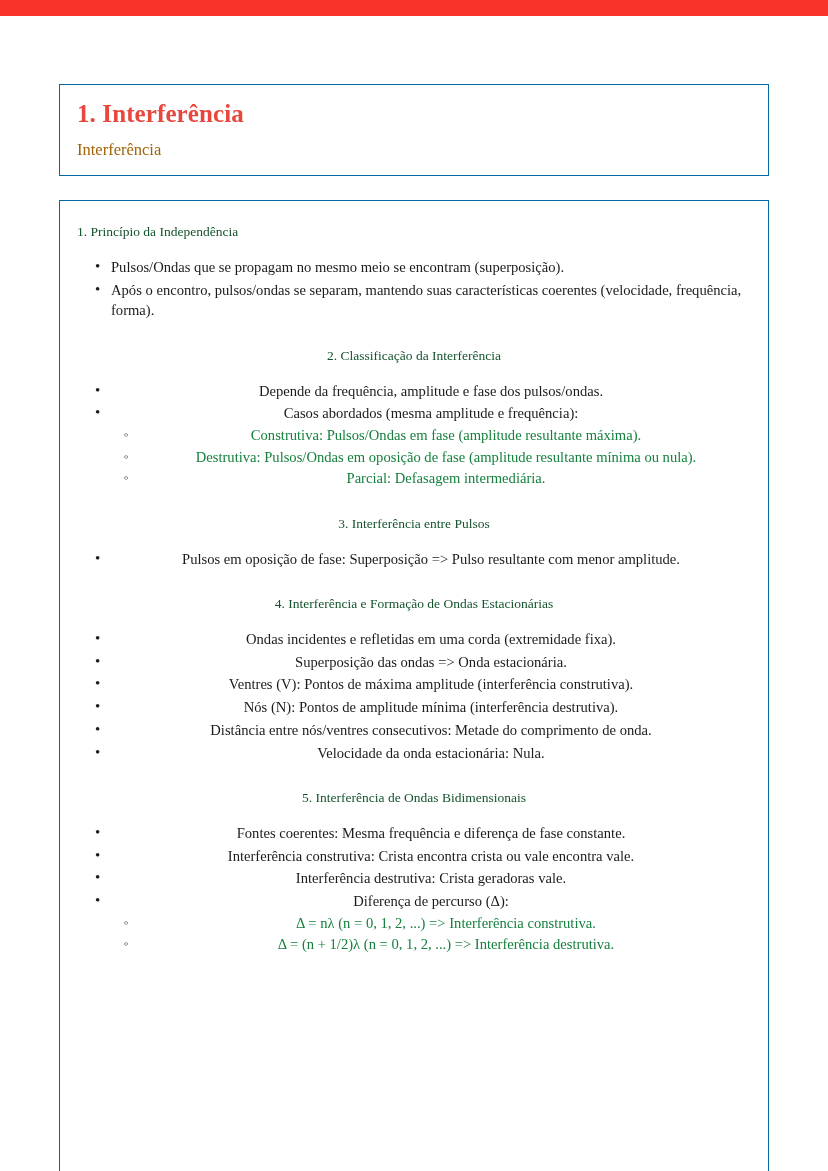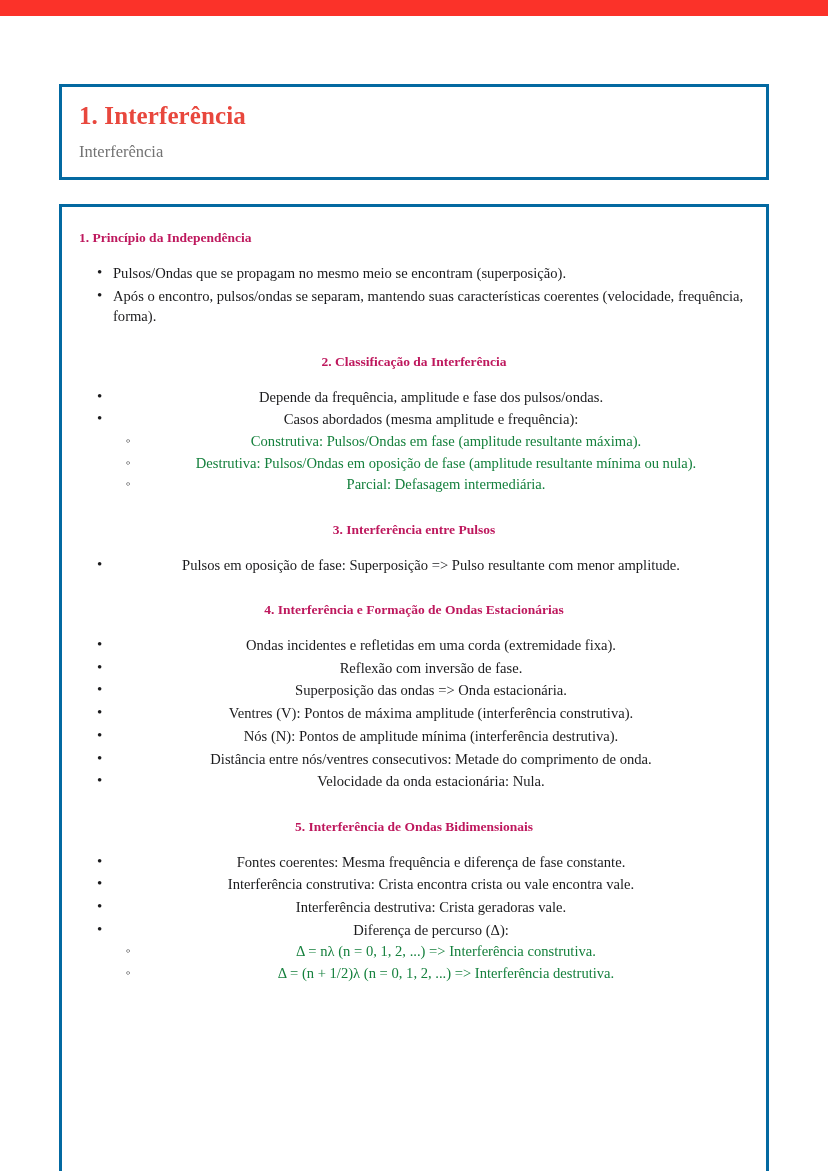--- a/index.html
+++ b/index.html
@@ -30,21 +30,21 @@
     position: absolute;
     top: 16px;
     left: 0;
     width: 828px;
   }
 
   .card {
     box-sizing: border-box;
     margin: 0 auto;
     width: 710px;
-    border: 3px solid #0369a1;
+    border: 1px solid #0369a1;
     background: #ffffff;
   }
 
   .card-title-block {
     margin-top: 68px;
     padding: 14px 17px 16px 17px;
   }
 
   .card-body-block {
     margin-top: 24px;
@@ -61,39 +61,39 @@
     color: #e8473d;
     line-height: 1.18;
     letter-spacing: 0.1px;
   }
 
   .doc-subtitle {
     margin: 11px 0 0 0;
     font-family: "Liberation Serif", "DejaVu Serif", serif;
     font-size: 16.5px;
     font-weight: normal;
-    color: #737373;
+    color: #a16207;
     line-height: 1.2;
   }
 
   
   .section {
     margin: 0;
   }
   .section + .section {
     margin-top: 26px;
     text-align: center;
   }
 
   .section-heading {
     margin: 0 0 0 0;
     font-family: "Liberation Serif", "DejaVu Serif", serif;
     font-size: 13.5px;
-    font-weight: bold;
-    color: #be185d;
+    font-weight: normal;
+    color: #14532d;
     line-height: 1.3;
   }
 
   
   ul.bullets {
     margin: 16px 0 0 0;
     padding: 0 0 0 34px;
     list-style: none;
   }
 
@@ -206,23 +206,20 @@
             </li>
           </ul>
         </div>
         <div class="section">
           <div class="section-heading">4. Interferência e Formação de Ondas Estacionárias</div>
           <ul class="bullets">
             <li>
               <span class="li-text">Ondas incidentes e refletidas em uma corda (extremidade fixa).</span>
             </li>
             <li>
-              <span class="li-text">Reflexão com inversão de fase.</span>
-            </li>
-            <li>
               <span class="li-text">Superposição das ondas =&gt; Onda estacionária.</span>
             </li>
             <li>
               <span class="li-text">Ventres (V): Pontos de máxima amplitude (interferência construtiva).</span>
             </li>
             <li>
               <span class="li-text">Nós (N): Pontos de amplitude mínima (interferência destrutiva).</span>
             </li>
             <li>
               <span class="li-text">Distância entre nós/ventres consecutivos: Metade do comprimento de onda.</span>

